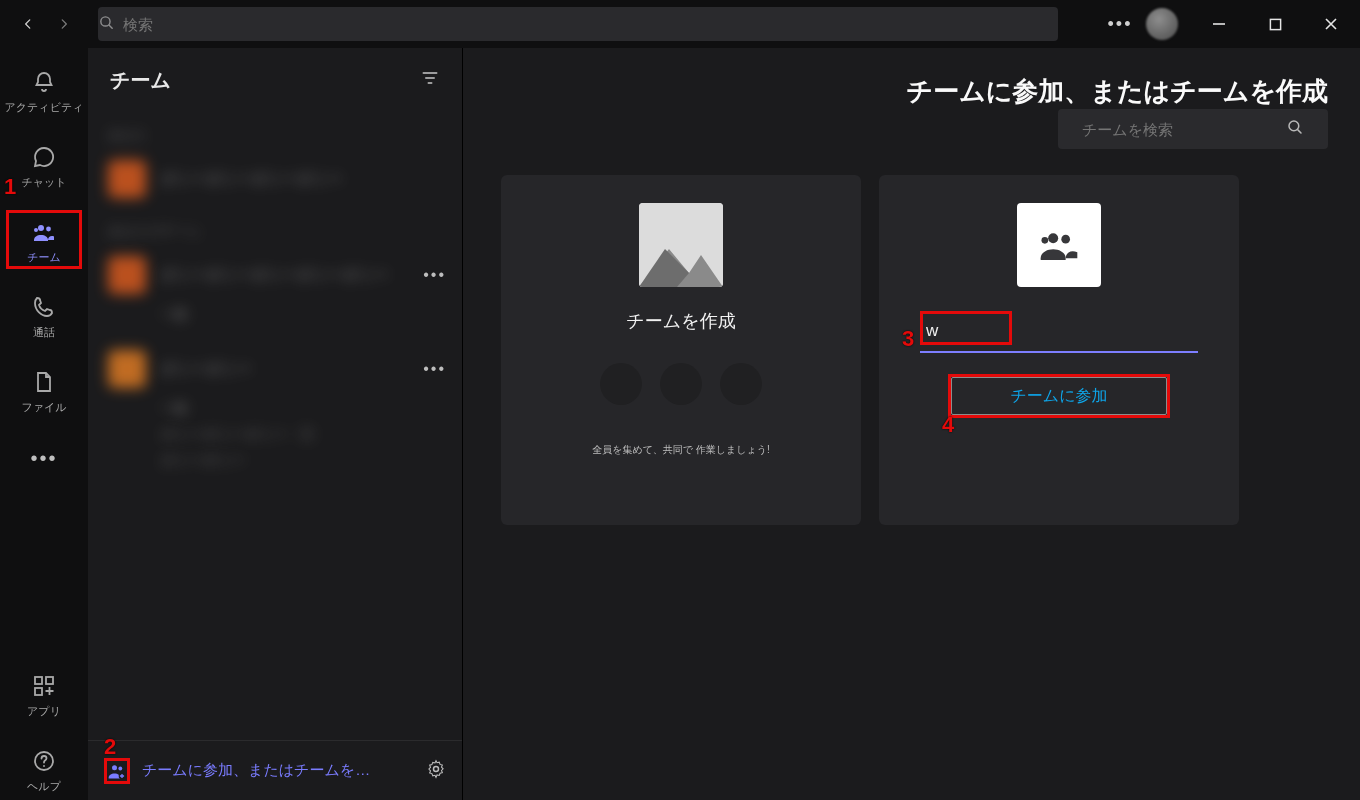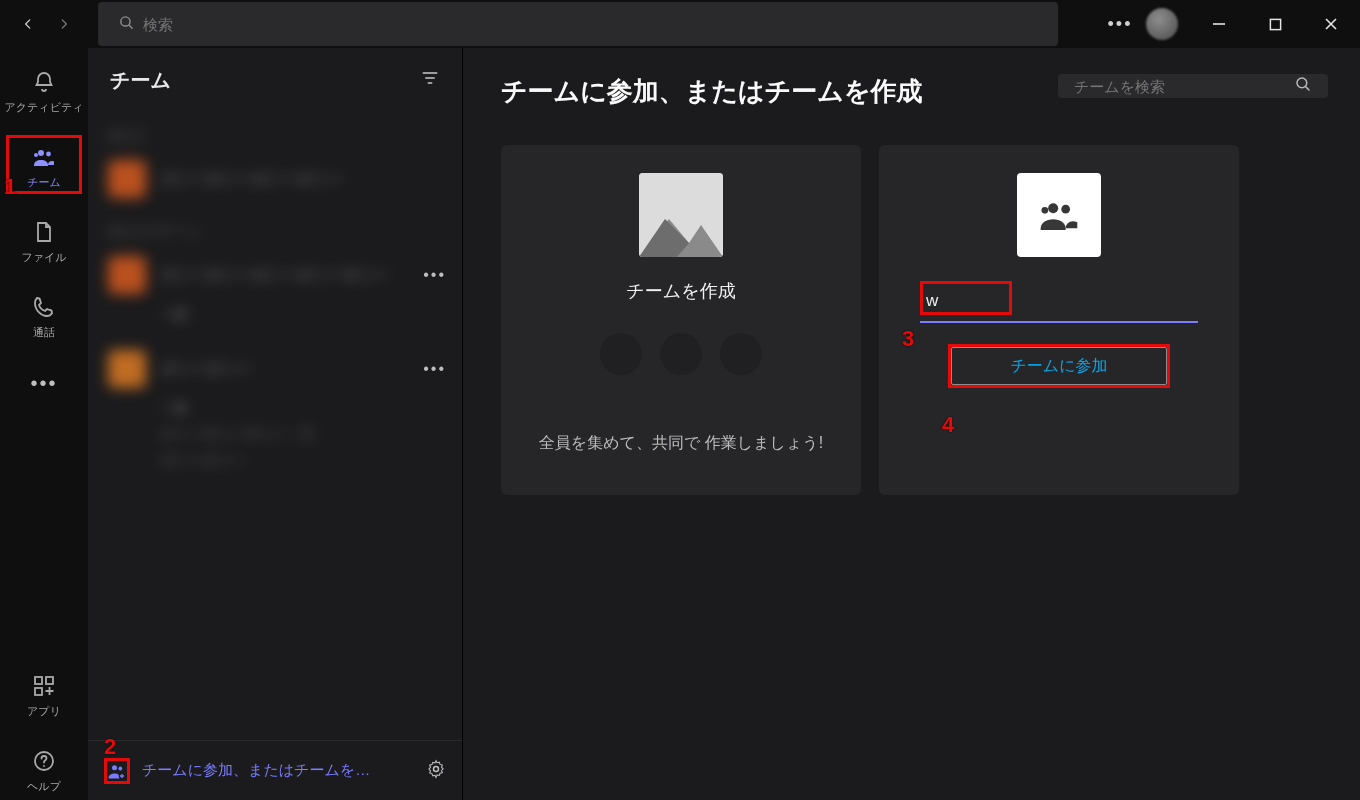--- a/index.html
+++ b/index.html
@@ -6,23 +6,23 @@
   html, body { width: 1360px; height: 800px; background: #0f0f10; color: #e8e8e8; overflow: hidden; }
 
   
   .titlebar {
     height: 48px; display: flex; align-items: center;
     background: #0f0f10;
   }
   .nav-arrows { display: flex; gap: 8px; padding: 0 8px 0 14px; }
   .nav-arrow { width: 28px; height: 28px; display:flex; align-items:center; justify-content:center; color:#bfbfbf; cursor:pointer; }
   .searchbar {
-    flex: 0 0 960px; height: 44px; margin-left: 12px;
+    flex: 0 0 960px; height: 34px; margin-left: 12px;
     background: #2a2a2d; border-radius: 4px;
-    display:flex; align-items:center; padding: 0 20px; color:#a0a0a0;
+    display:flex; align-items:center; padding: 0 0; color:#a0a0a0;
   }
   .searchbar svg { margin-right: 8px; opacity: .7; }
   .searchbar input {
     border:none; outline:none; background:transparent; color:#d0d0d0;
     font-size: 15px; width: 100%;
   }
   .title-spacer { flex:1; }
   .title-right { display:flex; align-items:center; gap: 6px; padding-right: 4px; }
   .more-dots { width:40px; height:40px; display:flex; align-items:center; justify-content:center; color:#cfcfcf; font-size:18px; letter-spacing:2px; cursor:pointer; }
   .avatar { width:32px; height:32px; border-radius:50%; background: radial-gradient(circle at 40% 35%, #8d8d8d, #4a4a4a); filter: blur(1px); margin-right: 10px; }
@@ -81,44 +81,44 @@
     flex:1;
   }
   .icon-box {
     width:26px; height:26px; display:flex; align-items:center; justify-content:center;
     border:3px solid #e40a0a; position:relative;
   }
   .sidebar-footer .gear { color:#bdbdbd; cursor:pointer; }
 
   
   .main { flex:1; background:#1b1b1d; padding: 26px 32px 0 38px; overflow:auto; }
-  .main-header { display:flex; align-items:flex-start; justify-content:space-between; margin-bottom: 36px; }
+  .main-header { display:flex; align-items:flex-end; justify-content:space-between; margin-bottom: 26px; flex-direction: column; }
   .main-title { font-size:26px; font-weight:700; color:#fafafa; }
   .team-search {
-    width: 270px; height: 24px; background:#2a2a2d; border-radius:4px;
-    display:flex; align-items:center; padding: 0 16px; color:#a8a8a8;
+    width: 270px; height: 40px; background:#2a2a2d; border-radius:4px;
+    display:flex; align-items:center; padding: 0 24px; color:#a8a8a8;
   }
   .team-search input {
     border:none; outline:none; background:transparent; color:#ddd; font-size:15px; flex:1;
   }
 
   .cards { display:flex; gap: 18px; }
   .card {
     width: 360px; height: 350px; background:#262629; border-radius:6px;
     display:flex; flex-direction:column; align-items:center; padding: 24px 24px 20px;
     position:relative;
   }
   .card .tile {
     width: 84px; height: 84px; background:#dcdcdc; border-radius:4px; margin-top: 4px;
     display:flex; align-items:center; justify-content:center; overflow:hidden;
   }
   .card h3 { font-size:18px; font-weight:400; margin-top: 22px; color:#f2f2f2; }
   .card .dots3 { display:flex; gap: 18px; margin-top: 30px; }
   .card .dots3 span { width:42px; height:42px; border-radius:50%; background:#202022; }
-  .card .subtext { margin-top: 58px; color:#bdbdbd; font-size:16px; }
+  .card .subtext { margin-top: 38px; color:#bdbdbd; font-size:10px; }
 
   .code-card .tile { background:#fff; }
   .code-field-wrap { margin-top: 26px; width: 278px; position:relative; }
   .code-input {
     width:100%; border:none; outline:none; background:transparent;
     border-bottom:2px solid #7d7eff; color:#eee; font-size:17px;
     padding: 8px 6px 10px; letter-spacing: 0.5px;
   }
   .code-red-box {
     position:absolute; left:0; top:-2px; width:92px; height:34px;
@@ -191,48 +191,56 @@
   <div class="rail">
     <div class="rail-item">
       <span>
         <svg viewBox="0 0 24 24" fill="none">
             <path d="M12 3a6 6 0 016 6v3l1.5 3H4.5L6 12V9a6 6 0 016-6z" stroke="#a9a9a9" stroke-width="1.8"></path>
             <path d="M10 19a2 2 0 004 0" stroke="#a9a9a9" stroke-width="1.8"></path>
           </svg>
       </span>
       <span>アクティビティ</span>
     </div>
+    <div class="rail-item">
+      <span>
+        <svg viewBox="0 0 24 24" fill="none">
+            <path d="M12 3a9 9 0 00-8 13l-1 5 5-1a9 9 0 104-17z" stroke="#a9a9a9" stroke-width="1.8"></path>
+          </svg>
+      </span>
+      <span>チャット</span>
+    </div>
     <div class="rail-item active boxed">
       <span>
         <svg viewBox="0 0 24 24" fill="#8f90ff">
             <circle cx="9" cy="8" r="3"></circle>
             <circle cx="16.5" cy="9" r="2.4"></circle>
             <circle cx="4" cy="10" r="2"></circle>
             <path d="M2 20c0-3 3-5 7-5s7 2 7 5v1H2v-1z"></path>
             <path d="M16 20c0-2.4 1.8-4 4-4 .7 0 1.4.1 2 .4V20h-6z"></path>
           </svg>
       </span>
       <span>チーム</span>
     </div>
     <div class="rail-item">
       <span>
         <svg viewBox="0 0 24 24" fill="none">
+            <path d="M5 3c1 0 3 .5 3 2l1 3-2 2c1 3 3 5 6 6l2-2 3 1c1.5 0 2 2 2 3-1 2-3 3-5 3C9 21 3 15 3 8c0-2 1-4 2-5z" stroke="#a9a9a9" stroke-width="1.8"></path>
+          </svg>
+      </span>
+      <span>通話</span>
+    </div>
+    <div class="rail-item">
+      <span>
+        <svg viewBox="0 0 24 24" fill="none">
             <path d="M6 3h8l4 4v14H6V3z" stroke="#a9a9a9" stroke-width="1.8"></path>
             <path d="M14 3v4h4" stroke="#a9a9a9" stroke-width="1.8"></path>
           </svg>
       </span>
       <span>ファイル</span>
-    </div>
-    <div class="rail-item">
-      <span>
-        <svg viewBox="0 0 24 24" fill="none">
-            <path d="M5 3c1 0 3 .5 3 2l1 3-2 2c1 3 3 5 6 6l2-2 3 1c1.5 0 2 2 2 3-1 2-3 3-5 3C9 21 3 15 3 8c0-2 1-4 2-5z" stroke="#a9a9a9" stroke-width="1.8"></path>
-          </svg>
-      </span>
-      <span>通話</span>
     </div>
     <div class="more">•••</div>
     <div class="rail-sep"></div>
     <div class="rail-item">
       <span>
         <svg viewBox="0 0 24 24" fill="none">
             <rect x="3" y="3" width="7" height="7" stroke="#a9a9a9" stroke-width="1.8"></rect>
             <rect x="14" y="3" width="7" height="7" stroke="#a9a9a9" stroke-width="1.8"></rect>
             <rect x="3" y="14" width="7" height="7" stroke="#a9a9a9" stroke-width="1.8"></rect>
             <path d="M17.5 13v8M13.5 17h8" stroke="#a9a9a9" stroke-width="1.8"></path>

